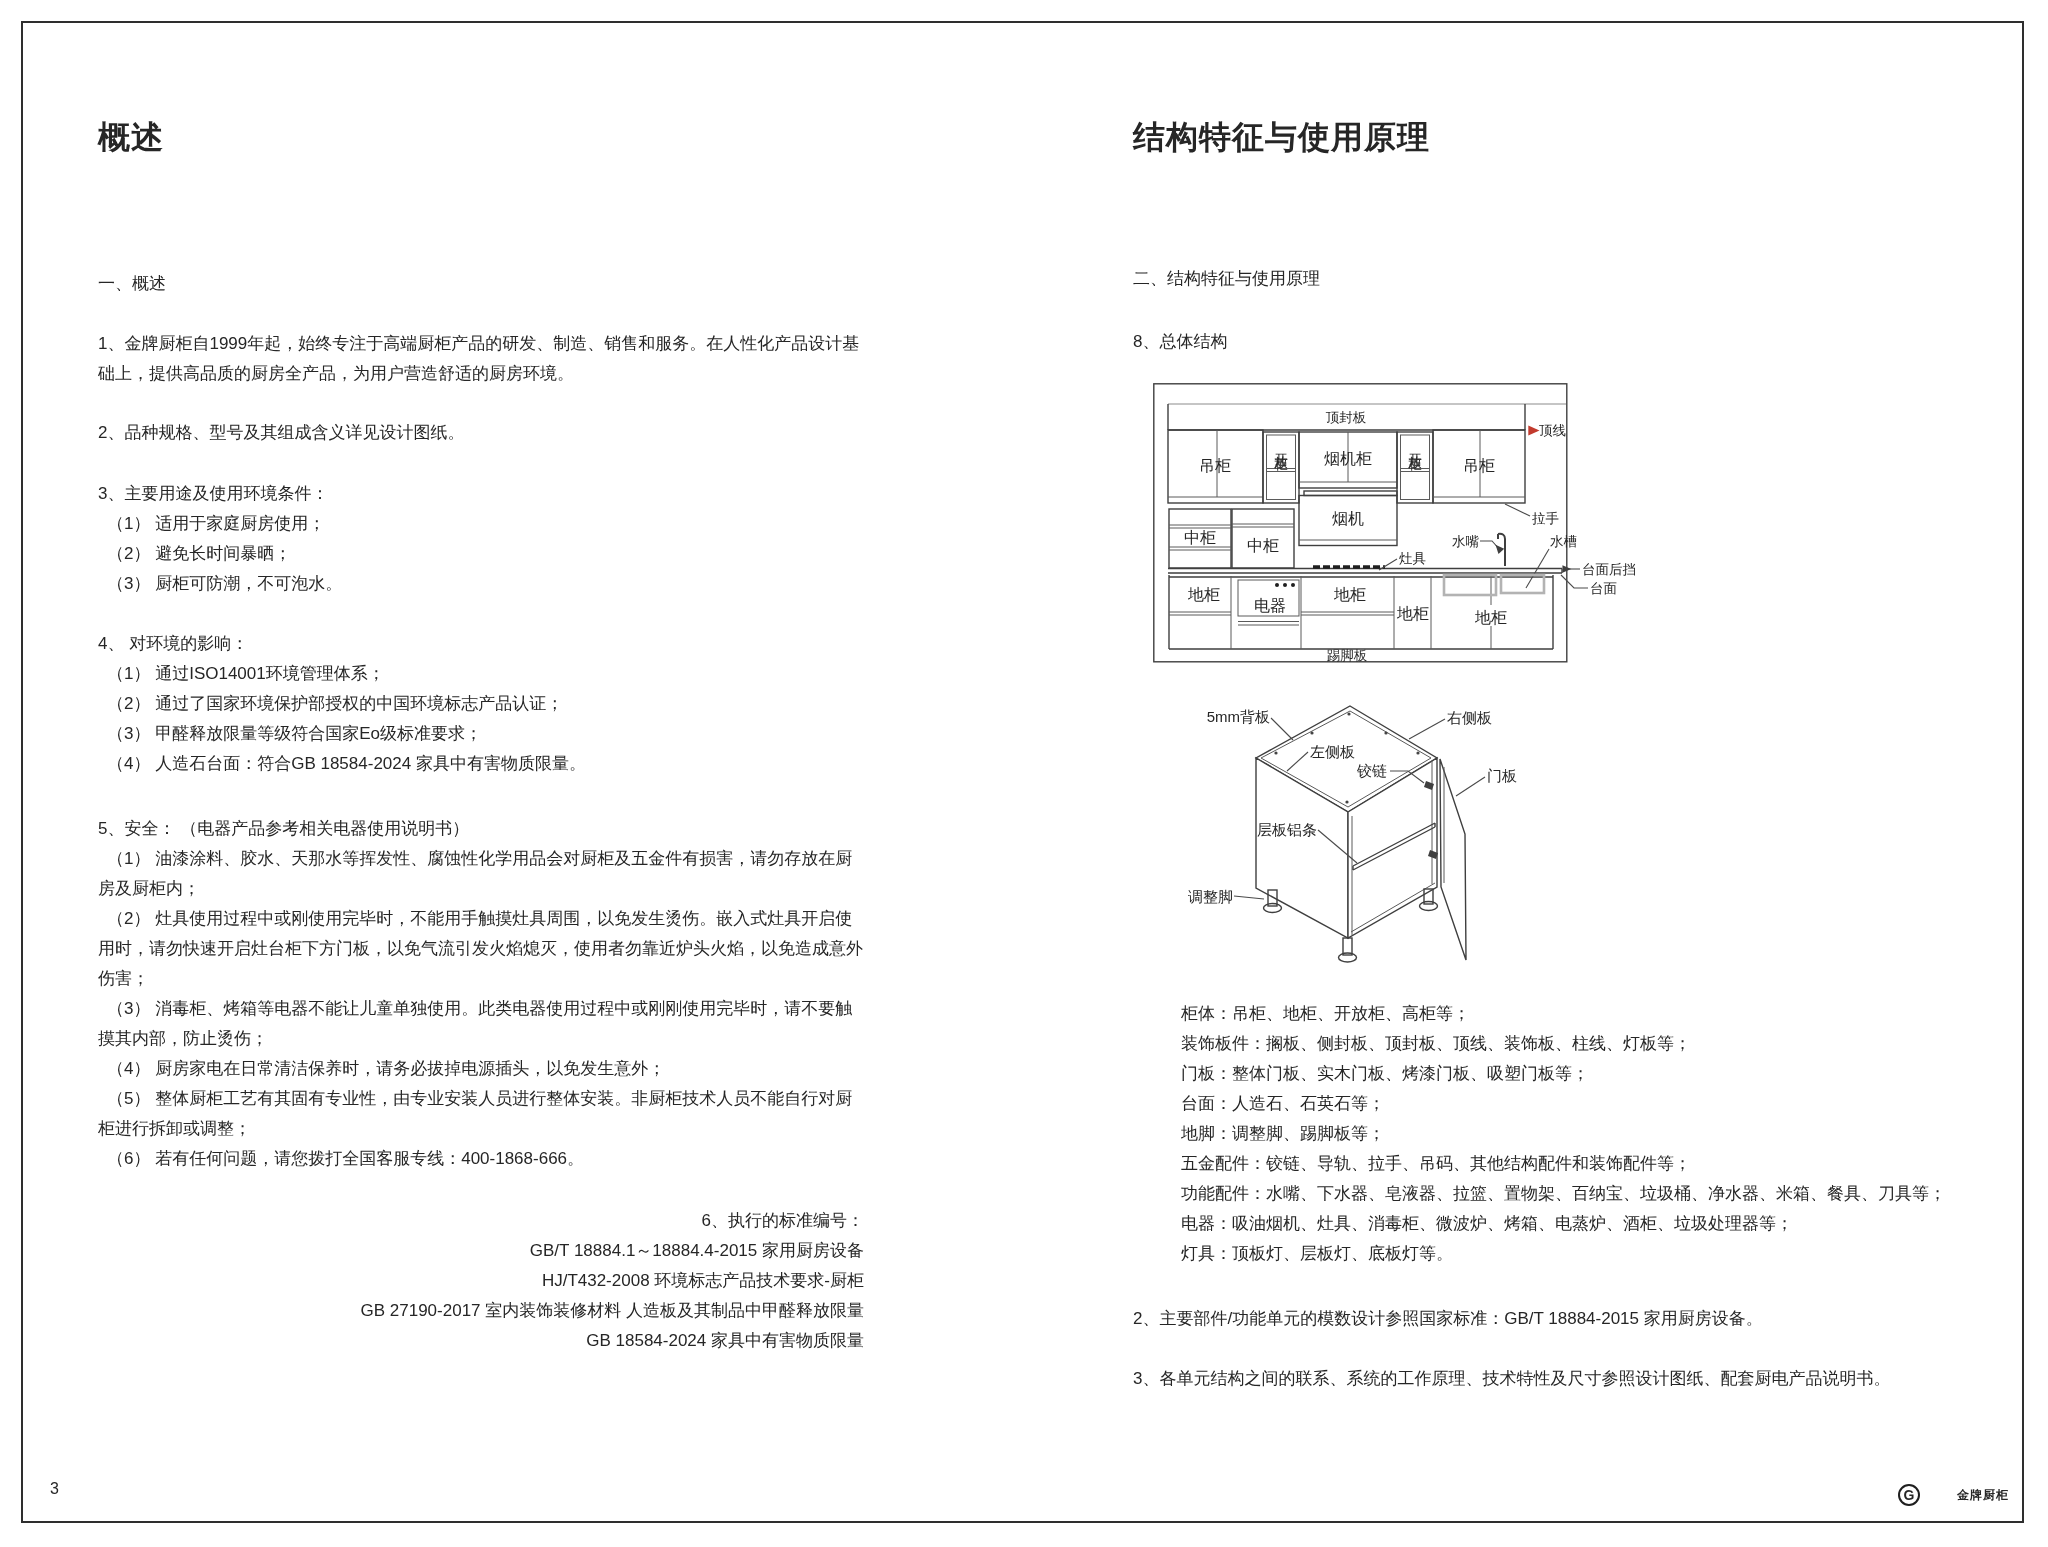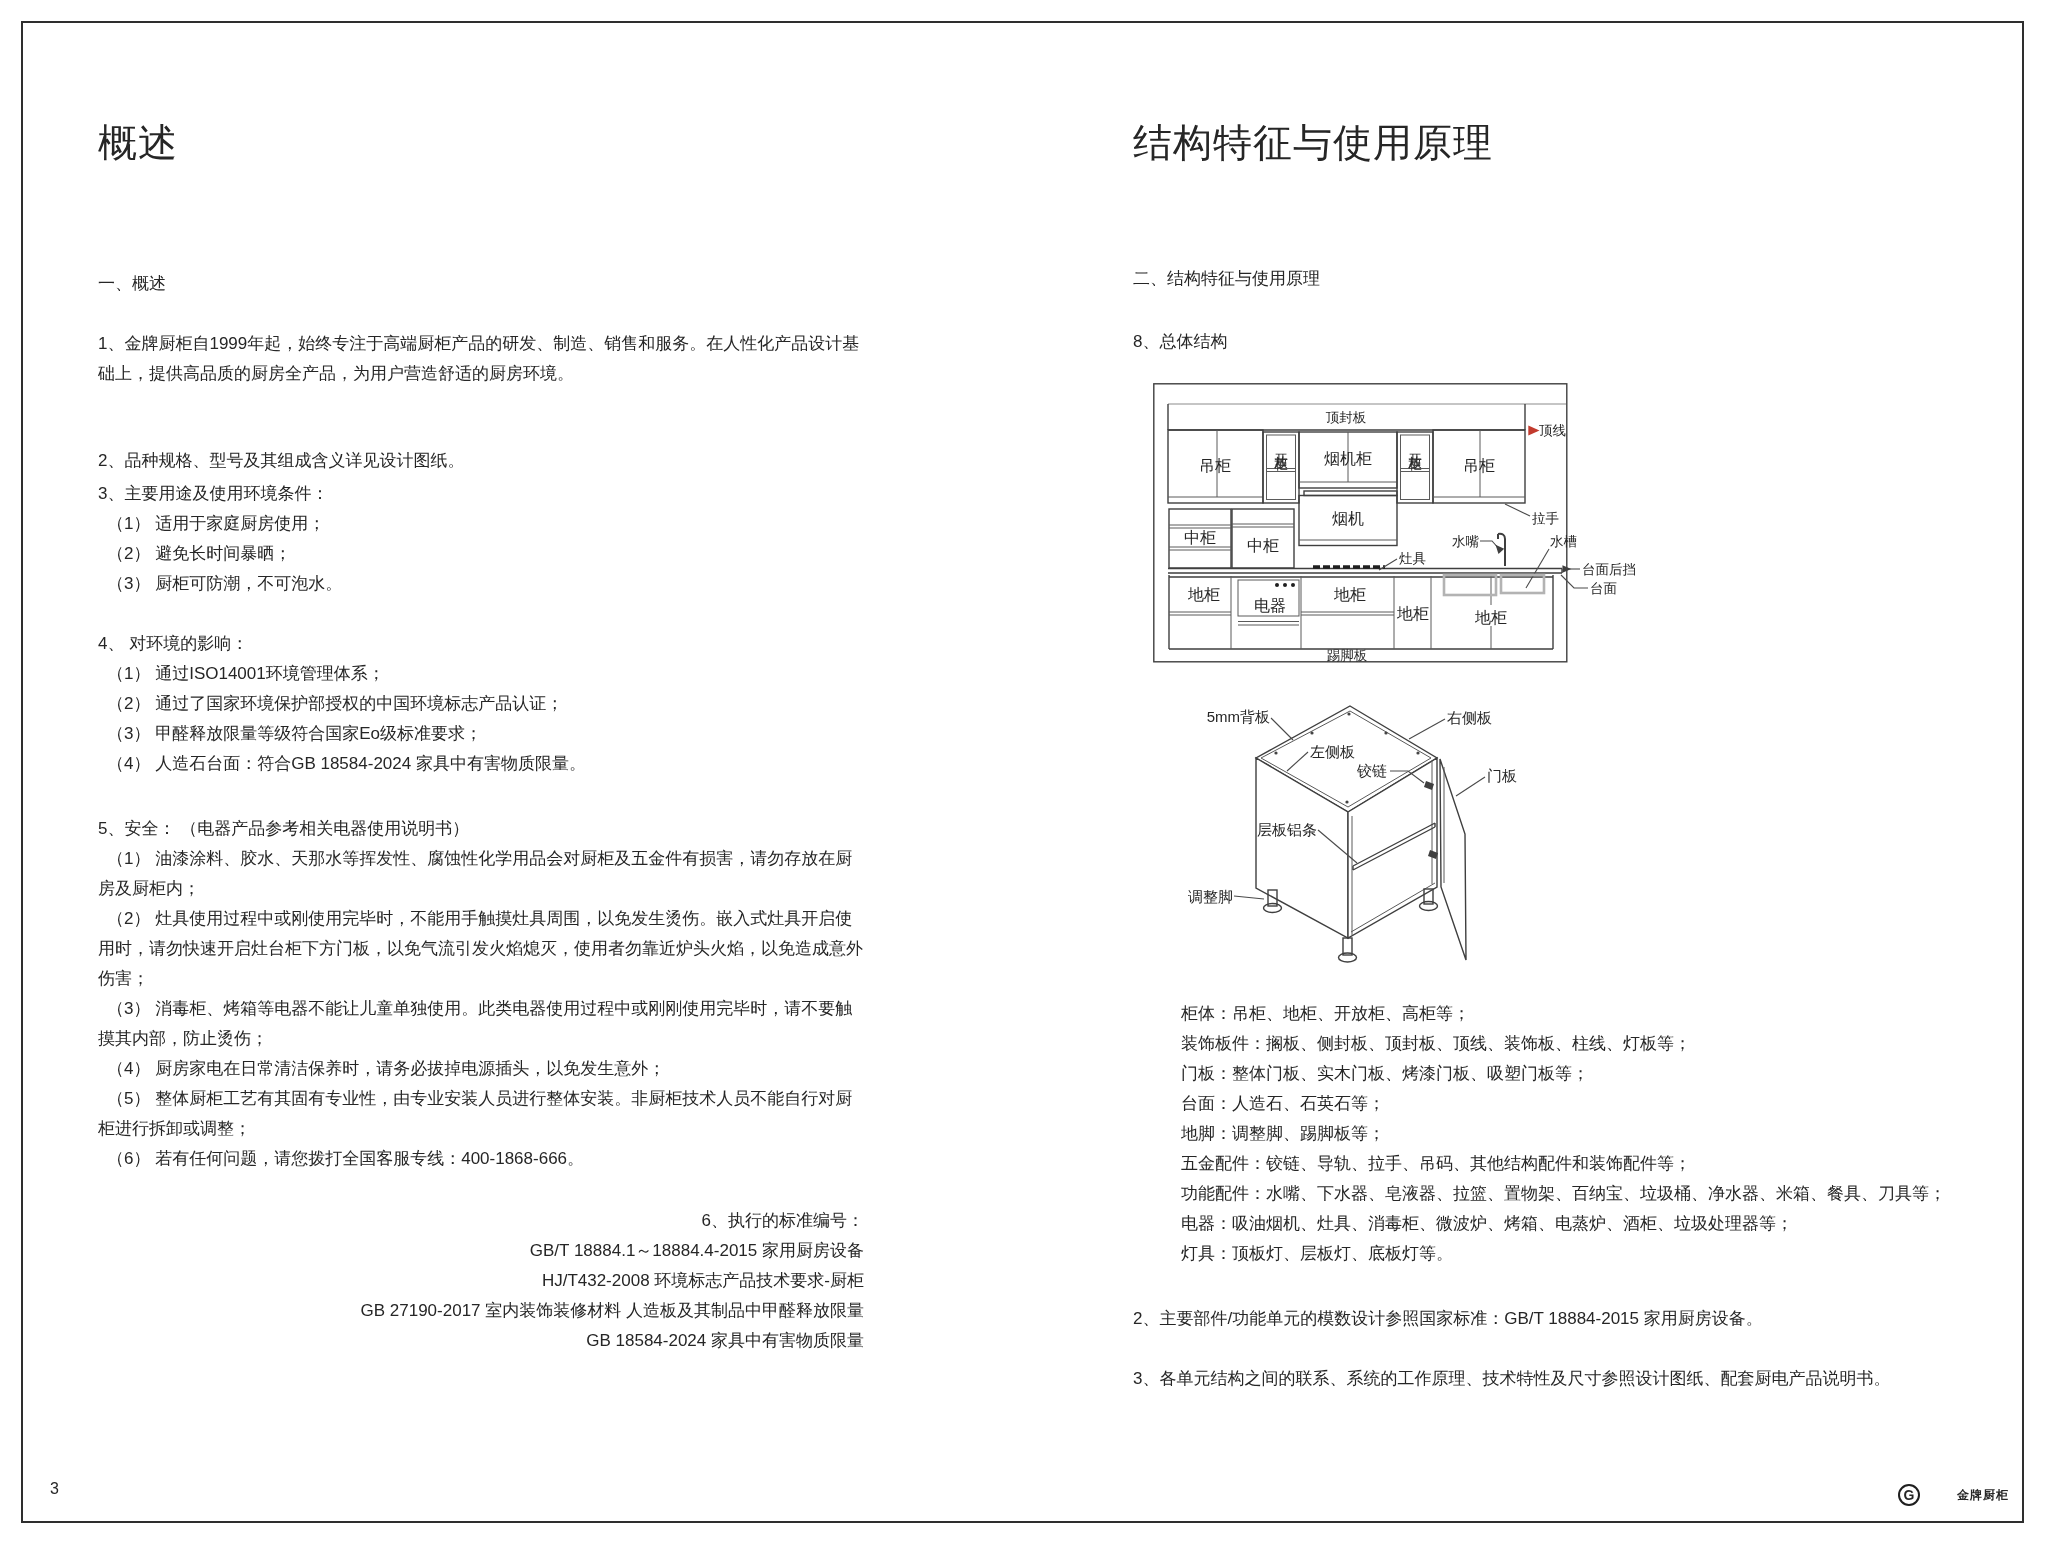--- a/index.html
+++ b/index.html
@@ -2,21 +2,21 @@
 <html><head>
 <meta charset="utf-8">
 <style>
   * { margin:0; padding:0; box-sizing:border-box; }
   html,body { width:2048px; height:1547px; background:#ffffff;
     font-family:"Liberation Sans","DejaVu Sans",sans-serif; color:#262626; }
   body { position:relative; overflow:hidden; }
   .abs { position:absolute; }
   .frame { position:absolute; left:21px; top:21px; width:2003px; height:1502px;
     border:2px solid #2e2e2e; }
-  .doc-title { font-size:39px; font-weight:400; letter-spacing:1px; }
+  .doc-title { font-size:32px; font-weight:700; letter-spacing:1px; }
   .bodytxt { font-size:17px; line-height:30px; }
   .bodytxt p { margin:0; }
   .indent { text-indent:9px; }
   .pageno { font-size:16px; }
   .brand { display:flex; align-items:center; gap:5px; }
   .brand .gmark { width:22px; height:22px; border:2px solid #1f1f1f; border-radius:50%;
     font-size:14px; font-weight:bold; display:flex; align-items:center; justify-content:center; }
   .brand .bname { font-size:12px; font-weight:700; letter-spacing:1px;margin-left:32px; }
   svg .ln { stroke:#3f3f3f; stroke-width:1.4; fill:none; }
   svg .lnthin { stroke:#5a5a5a; stroke-width:1; fill:none; }
@@ -35,21 +35,21 @@
 <body>
 
 <div class="frame"></div>
 
 <h1 class="abs doc-title" style="left:98px;top:116px;">概述</h1>
 
 <div class="abs bodytxt" style="left:98px;top:269px;">一、概述</div>
 
 <div class="abs bodytxt" style="left:98px;top:329px;width:766px;">1、金牌厨柜自1999年起，始终专注于高端厨柜产品的研发、制造、销售和服务。在人性化产品设计基础上，提供高品质的厨房全产品，为用户营造舒适的厨房环境。</div>
 
-<div class="abs bodytxt" style="left:98px;top:418px;width:766px;margin-top:28px;">2、品种规格、型号及其组成含义详见设计图纸。</div>
+<div class="abs bodytxt" style="left:98px;top:418px;width:766px;">2、品种规格、型号及其组成含义详见设计图纸。</div>
 
 <div class="abs bodytxt" style="left:98px;top:479px;width:766px;">
   <p>3、主要用途及使用环境条件：</p>
   <p class="indent">（1） 适用于家庭厨房使用；</p>
   <p class="indent">（2） 避免长时间暴晒；</p>
   <p class="indent">（3） 厨柜可防潮，不可泡水。</p>
 </div>
 
 <div class="abs bodytxt" style="left:98px;top:629px;width:766px;">
   <p>4、 对环境的影响：</p>

